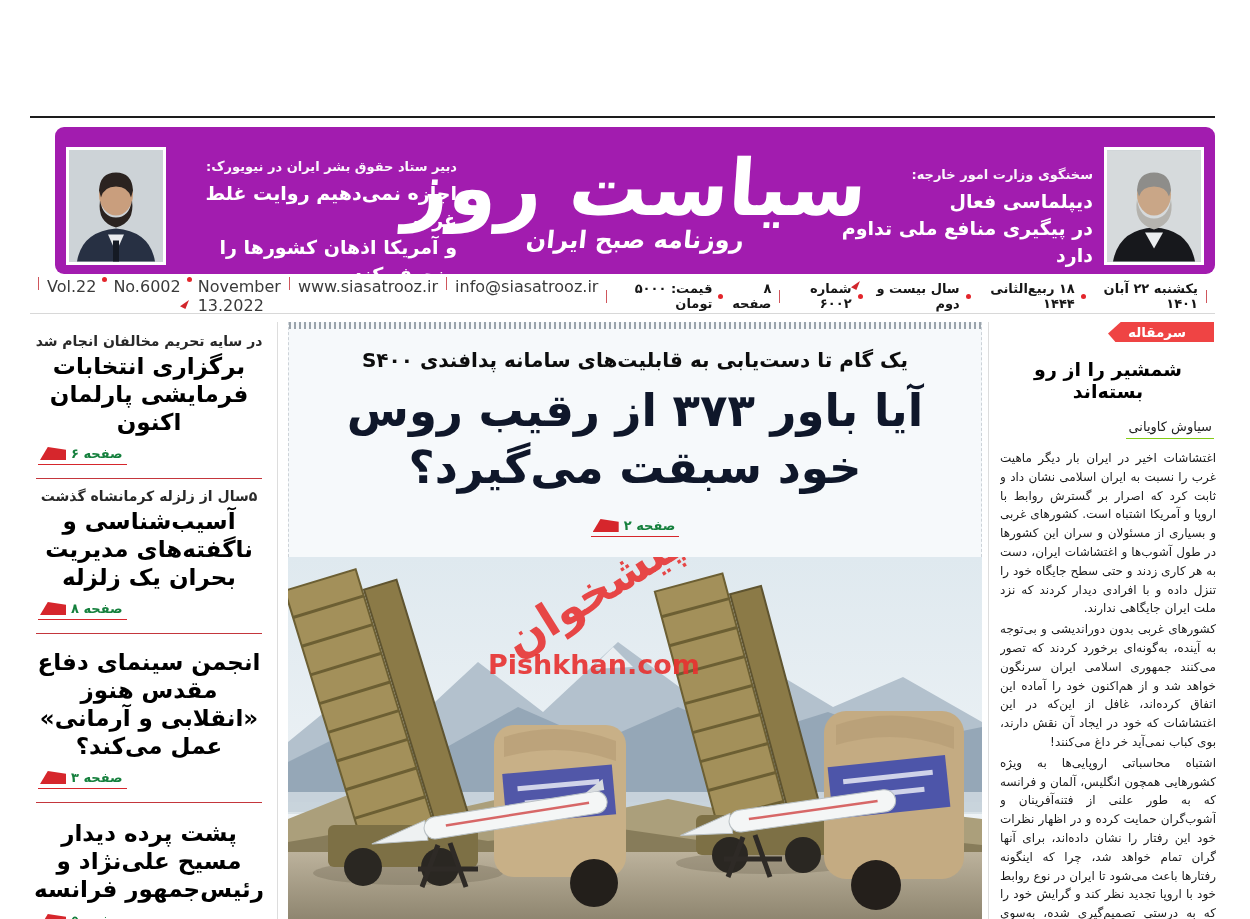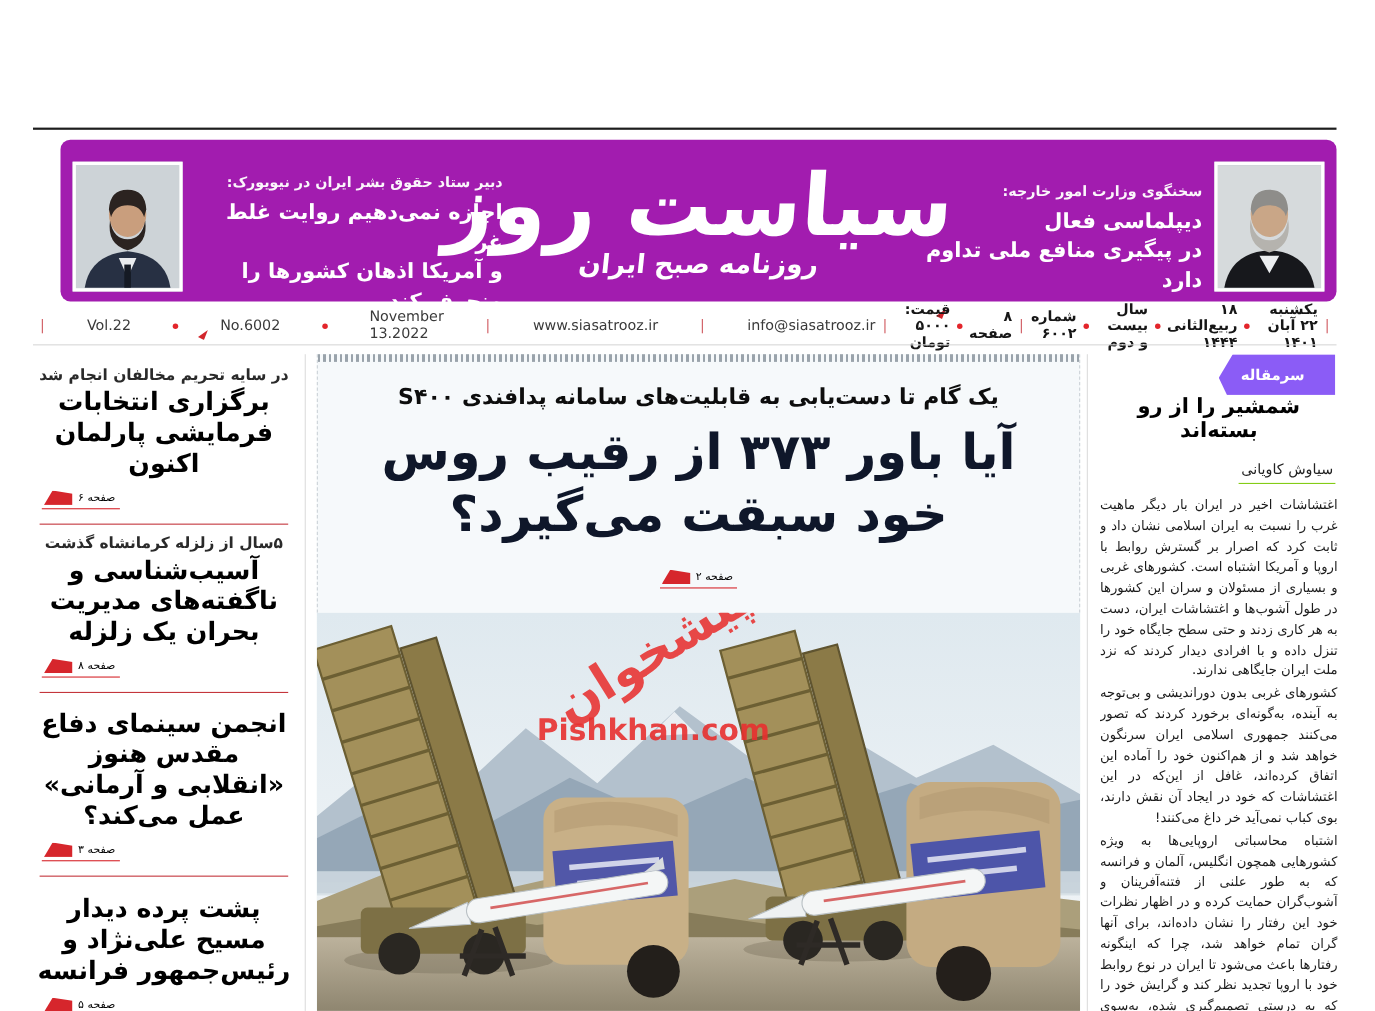--- a/index.html
+++ b/index.html
@@ -26,38 +26,38 @@
   .social-icon::after{content:"";position:absolute;left:3px;top:3px;width:9px;height:9px;background:#d2252b;
         clip-path:polygon(0 70%,100% 0,60% 100%);}
   .guillemet{font-size:17px;font-weight:bold;color:#fff;line-height:15px;}
   .mh-title-wrap{position:absolute;left:400px;right:400px;top:0;height:100%;display:flex;flex-direction:column;
         align-items:center;justify-content:center;color:#fff;pointer-events:none;}
   .mh-title{font-size:78px;font-weight:bold;line-height:80px;transform:skewX(-4deg);white-space:nowrap;}
   .mh-subtitle{font-size:24px;font-weight:bold;margin-top:-2px;transform:skewX(-6deg);}
 
   
   .dateline{left:30px;top:283px;width:1185px;height:26px;display:flex;justify-content:space-between;align-items:center;}
-  .dl-left{display:flex;align-items:center;font-size:13px;color:#3a3a3a;gap:32px;}
+  .dl-left{display:flex;font-size:16px;color:#3a3a3a;}
   .dl-right{display:flex;direction:rtl;align-items:center;font-size:13px;font-weight:bold;color:#161616;}
   .dot{width:5px;height:5px;border-radius:50%;background:#e3252b;display:inline-block;margin:0 6px;flex:none;}
   .bar{width:1px;height:13px;background:#cf565c;display:inline-block;margin:0 8px;flex:none;}
   .dateline-rule{left:30px;top:313px;width:1185px;height:1px;background:#d8d8d8;}
 
   
   .vsep{top:322px;width:1px;height:597px;background:#ddd;}
   .vsep1{left:277px;} .vsep2{left:988px;}
 
   
   .left-col{left:30px;top:324px;width:238px;height:595px;overflow:hidden;direction:rtl;}
   .lc-kicker{font-size:14px;font-weight:bold;color:#2a2a2a;text-align:center;margin:9px 0 3px;}
   .lc-headline{font-size:23px;font-weight:bold;color:#000;line-height:28px;text-align:center;margin:2px 2px 0;}
   .pmarker{direction:ltr;display:inline-block;margin:10px 0 0 0;border-bottom:1.5px solid #d6262c;padding:0 4px 3px 2px;}
   .pmarker-row{display:flex;align-items:center;gap:5px;}
   .pflag{width:26px;height:13px;background:#d6262c;clip-path:polygon(0 100%,30% 0,100% 22%,100% 100%);}
-  .plabel{font-size:10px;font-weight:normal;color:#000000;direction:rtl;}
+  .plabel{font-size:13px;font-weight:bold;color:#15803d;direction:rtl;}
   .lc-marker-wrap{text-align:left;padding-left:8px;direction:ltr;}
   .item-divider{height:1px;background:#c4363c;margin:13px 6px 4px;}
 
   
   .center-col{left:288px;top:322px;width:785px;height:597px;}
   .center-top{position:absolute;left:0;top:0;width:694px;height:235px;background:#f6f9fb;box-sizing:border-box;
         border-left:1px dashed #ccd2d8;border-right:1px dashed #ccd2d8;}
   .tick-border{position:absolute;left:0;top:0;width:694px;height:7px;
         background:repeating-linear-gradient(90deg,#9aa3ab 0 2px,transparent 2px 5px);}
   .ms-kicker{margin-top:26px;text-align:center;font-size:20px;font-weight:bold;color:#0d0d0d;direction:rtl;}
@@ -65,21 +65,21 @@
         line-height:57px;direction:rtl;}
   .ms-marker-wrap{text-align:center;margin-top:12px;}
   .photo-frame{position:absolute;left:0;top:235px;width:694px;height:362px;overflow:hidden;background:#e7edf1;}
   .photo-frame svg{display:block;}
   .watermark-fa{position:absolute;left:205px;top:8px;color:#e8302f;font-size:46px;font-weight:bold;
         transform:rotate(-32deg);opacity:.88;direction:rtl;}
   .watermark-en{position:absolute;left:200px;top:92px;color:#e8302f;font-size:27px;font-weight:bold;opacity:.9;}
 
   
   .right-col{left:1000px;top:322px;width:216px;height:597px;overflow:hidden;direction:rtl;}
-  .ed-tab{position:absolute;top:0;right:2px;width:106px;height:37px;background:#8b5cf6;
+  .ed-tab{position:absolute;top:0;right:2px;width:106px;height:20px;background:#ef4444;
         clip-path:polygon(0 58%,12% 0,100% 0,100% 100%,7% 100%);display:flex;align-items:center;justify-content:center;}
   .ed-tab span{color:#fff;font-size:13.5px;font-weight:bold;padding-right:8px;}
   .ed-title{margin-top:36px;text-align:center;font-size:19px;font-weight:bold;color:#000;}
   .ed-byline-row{text-align:right;margin:14px 2px 10px 0;}
   .ed-byline{display:inline-block;font-size:13px;color:#222;border-bottom:1px solid #84cc16;padding:0 2px 4px;}
   .ed-body p{font-size:12px;line-height:18.8px;color:#1c1c1c;text-align:justify;margin:0 0 2px;}
 </style>
 </head>
 <body>
 

